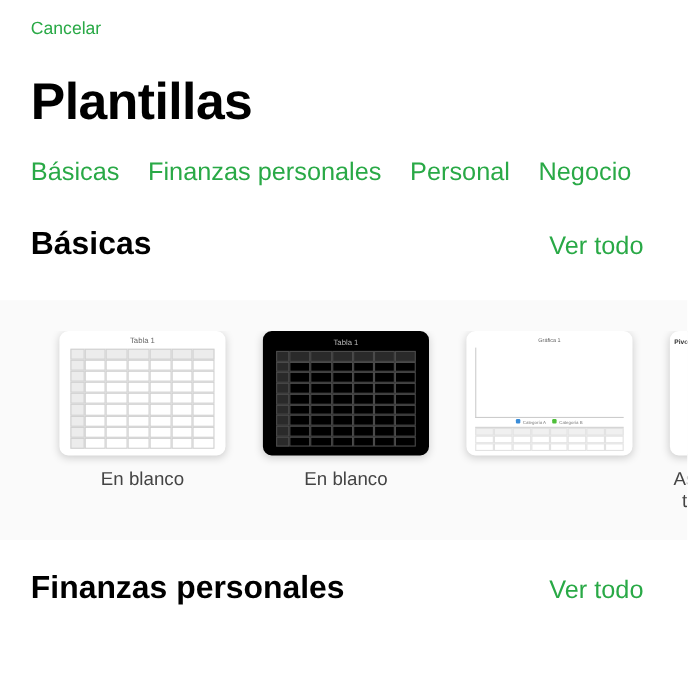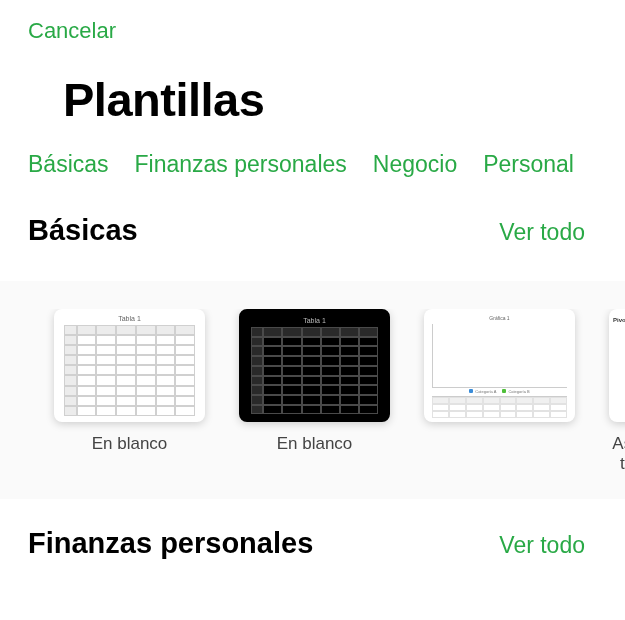--- a/index.html
+++ b/index.html
@@ -6,33 +6,32 @@
     body {
       font-family: -apple-system, BlinkMacSystemFont, 'Helvetica Neue', sans-serif;
       width: 625px;
       height: 620px;
       background: #ffffff;
       overflow: hidden;
       position: relative;
     }
     .cancel {
       color: #29a946;
-      font-size: 22px;
+      font-size: 16px;
       font-weight: 400;
       padding: 18px 0 0 28px;
       cursor: pointer;
       display: inline-block;
     }
     .title {
       font-size: 47px;
       font-weight: 700;
       color: #000;
       padding: 28px 0 0 28px;
       letter-spacing: -0.5px;
-      margin-left: 35px;
     }
     .tabs {
       display: flex;
       gap: 26px;
       padding: 24px 0 0 28px;
       overflow: hidden;
       white-space: nowrap;
     }
     .tab {
       color: #29a946;
@@ -169,22 +168,22 @@
 
 
 
 <div class="cancel">Cancelar</div>
 
 <h1 class="title">Plantillas</h1>
 
 <div class="tabs">
   <span class="tab">Básicas</span>
   <span class="tab">Finanzas personales</span>
+  <span class="tab">Personal</span>
   <span class="tab">Negocio</span>
-  <span class="tab">Personal</span>
 </div>
 
 <div class="section-header">
   <div class="section-title">Básicas</div>
   <div class="see-all">Ver todo</div>
 </div>
 
 <div class="carousel-wrap">
   <div class="carousel">
 

